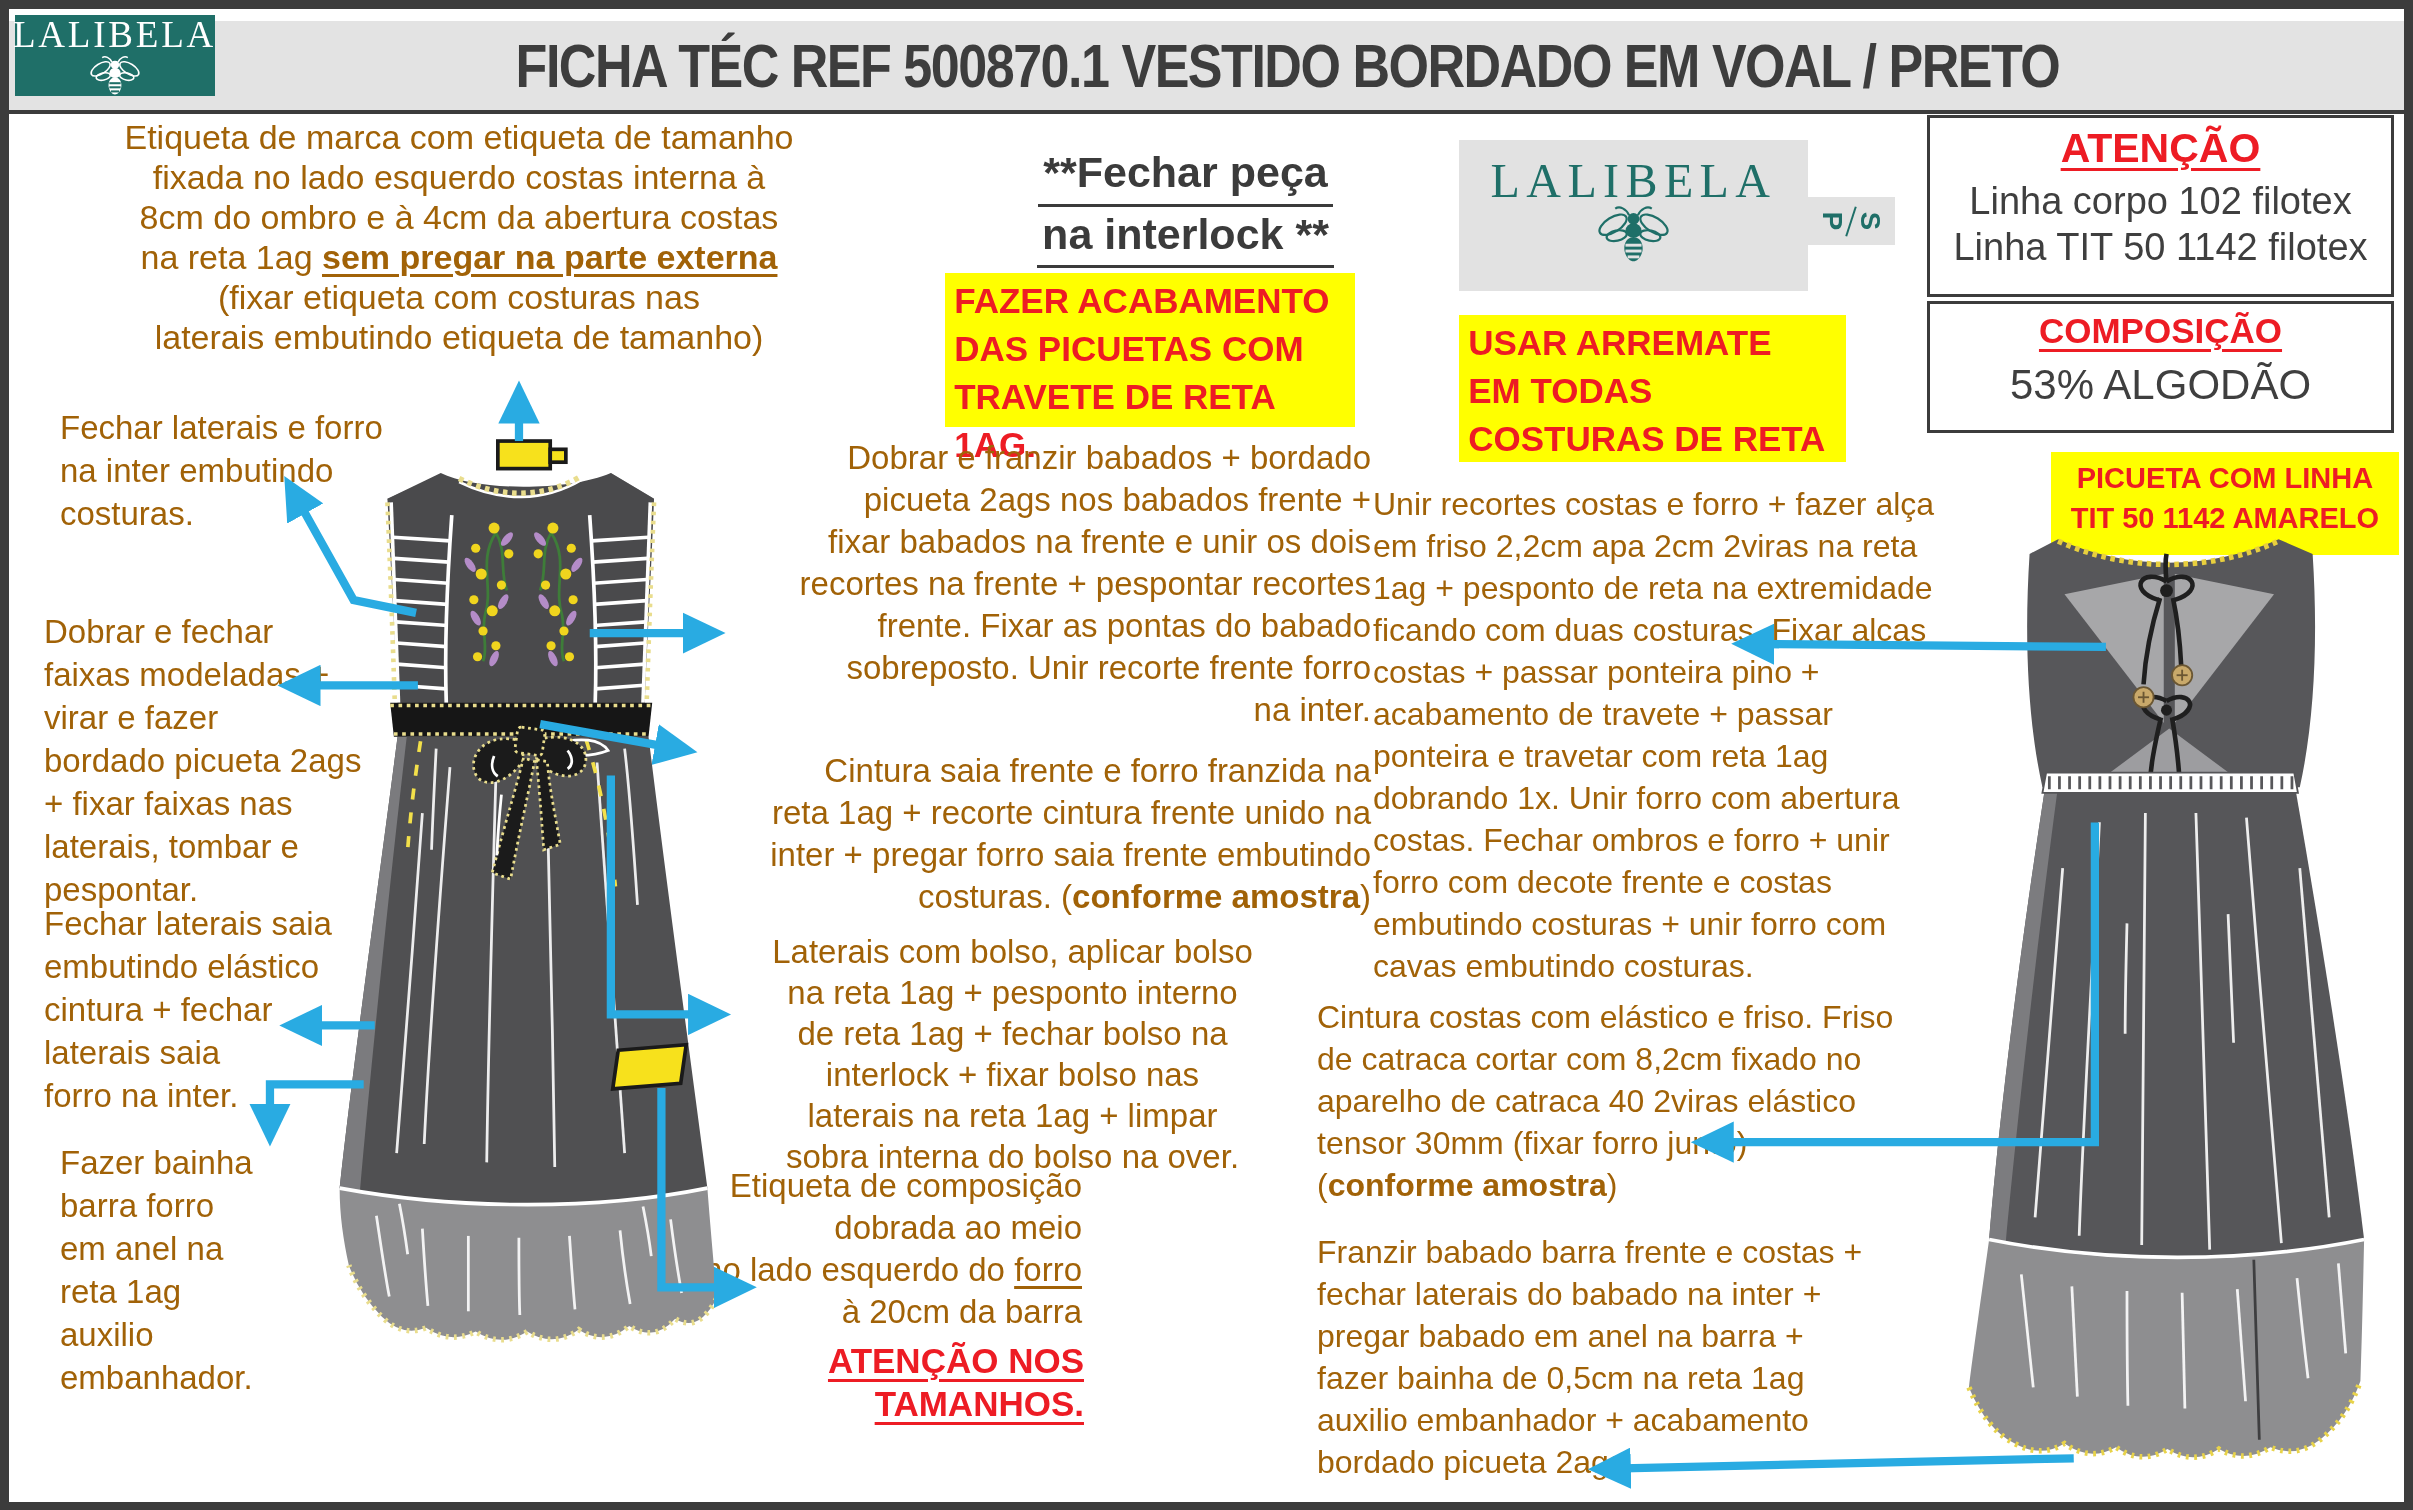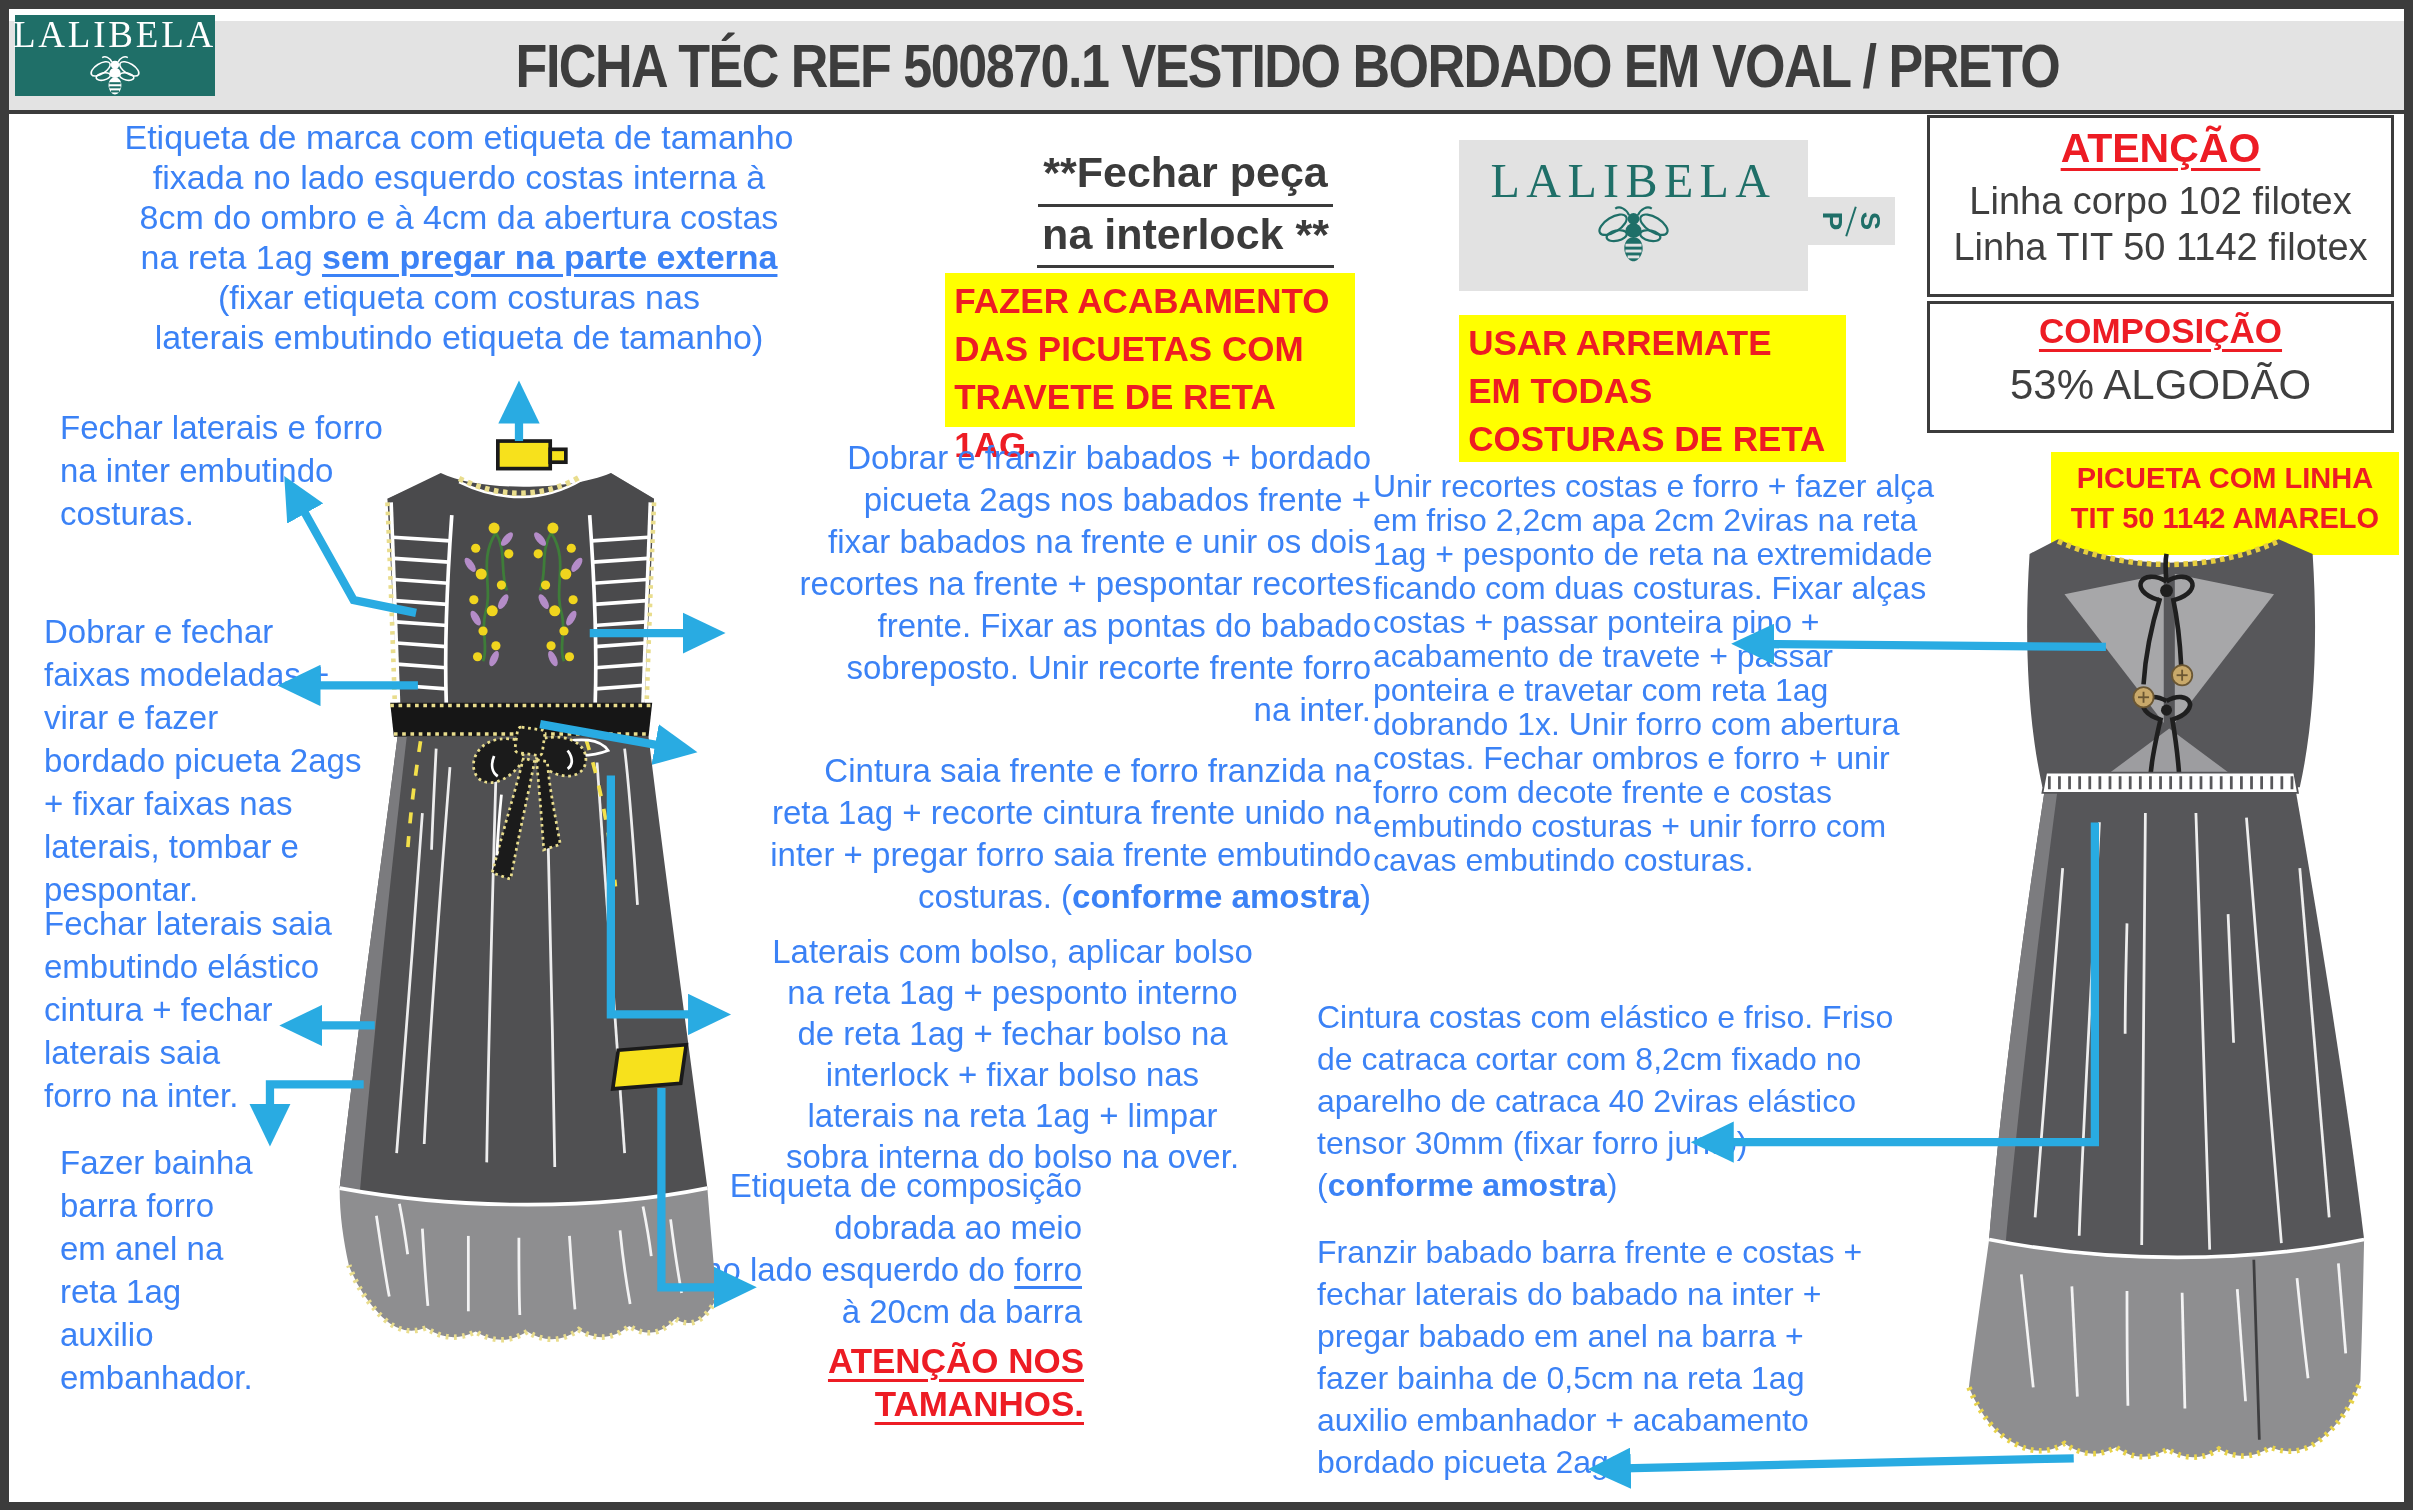--- a/index.html
+++ b/index.html
@@ -9,36 +9,36 @@
   
   .header{position:absolute;left:0;top:12px;width:2395px;height:89px;background:#e3e3e3;
           border-bottom:4.6px solid #3c3c3c;display:flex;align-items:center;justify-content:center;}
   .title{font-size:62px;font-weight:bold;color:#3d3d3d;white-space:nowrap;
          transform:scaleX(.84);letter-spacing:-1.8px;padding-left:193px;}
   .logo-box{position:absolute;left:5.5px;top:5.5px;width:200px;height:81px;background:#1f6f68;
             display:flex;flex-direction:column;align-items:center;z-index:3;}
   .logo-box .brand{font-family:"Liberation Serif","DejaVu Serif",serif;color:#fff;
                    font-size:37px;letter-spacing:2.8px;line-height:40px;}
   
-  .txt{position:absolute;white-space:pre-line;font-size:33px;line-height:43px;color:#3b82f6;}
+  .txt{position:absolute;white-space:pre-line;font-size:33px;line-height:43px;color:#a16207;}
   .bu{font-weight:bold;text-decoration:underline;text-decoration-thickness:2.8px;text-underline-offset:4.6px;}
   .u{text-decoration:underline;text-decoration-thickness:2.8px;text-underline-offset:4.6px;}
   .b{font-weight:bold;}
   .b-tagnote{left:51px;top:108px;width:798px;text-align:center;font-size:34px;line-height:40px;}
   .b-close-sides{left:51px;top:397px;}
   .b-fold-bands{left:35px;top:561px;margin-top:40px;}
   .b-close-skirt{left:35px;top:893px;}
   .b-hem-lining{left:51px;top:1132px;}
   .b-front-ruffles{left:634px;top:428px;width:728px;text-align:right;font-size:33px;line-height:42px;}
   .b-front-waist{left:625px;top:741px;width:737px;text-align:right;font-size:33px;line-height:42px;}
   .b-pockets{left:682px;top:922px;width:643px;text-align:center;font-size:33px;line-height:41px;}
   .b-comp-label{left:643px;top:1156px;width:430px;text-align:right;font-size:33px;line-height:42px;}
   .b-sizes-warning{left:643px;top:1330px;width:432px;text-align:right;font-size:35px;font-weight:bold;
                    color:#ed1c24;text-decoration:underline;text-decoration-thickness:2.8px;text-underline-offset:5.5px;}
-  .b-back-assembly{left:1364px;top:460px;width:710px;font-size:32px;line-height:34px;}
+  .b-back-assembly{left:1364px;top:474px;width:710px;font-size:32px;line-height:42px;}
   .b-back-waist{left:1308px;top:987px;width:755px;font-size:32px;line-height:42px;}
   .b-hem-ruffle{left:1308px;top:1222px;width:755px;font-size:32px;line-height:42px;}
   
   .interlock{position:absolute;left:956px;top:136px;width:441px;text-align:center;
              font-size:43px;font-weight:bold;color:#3b3b3b;line-height:55px;}
   .interlock span{display:inline-block;border-bottom:3.7px solid #3b3b3b;padding:0 5.5px 3.7px 5.5px;}
   
   .ybox{position:absolute;background:#ffff00;color:#ed1c24;font-weight:bold;white-space:pre-line;}
   .y-travete{left:936px;top:264px;width:392px;height:147px;font-size:35px;line-height:48px;padding:3.7px 9.2px;}
   .y-arremate{left:1450px;top:306px;width:369px;height:140px;font-size:35px;line-height:48px;padding:3.7px 9.2px;}

